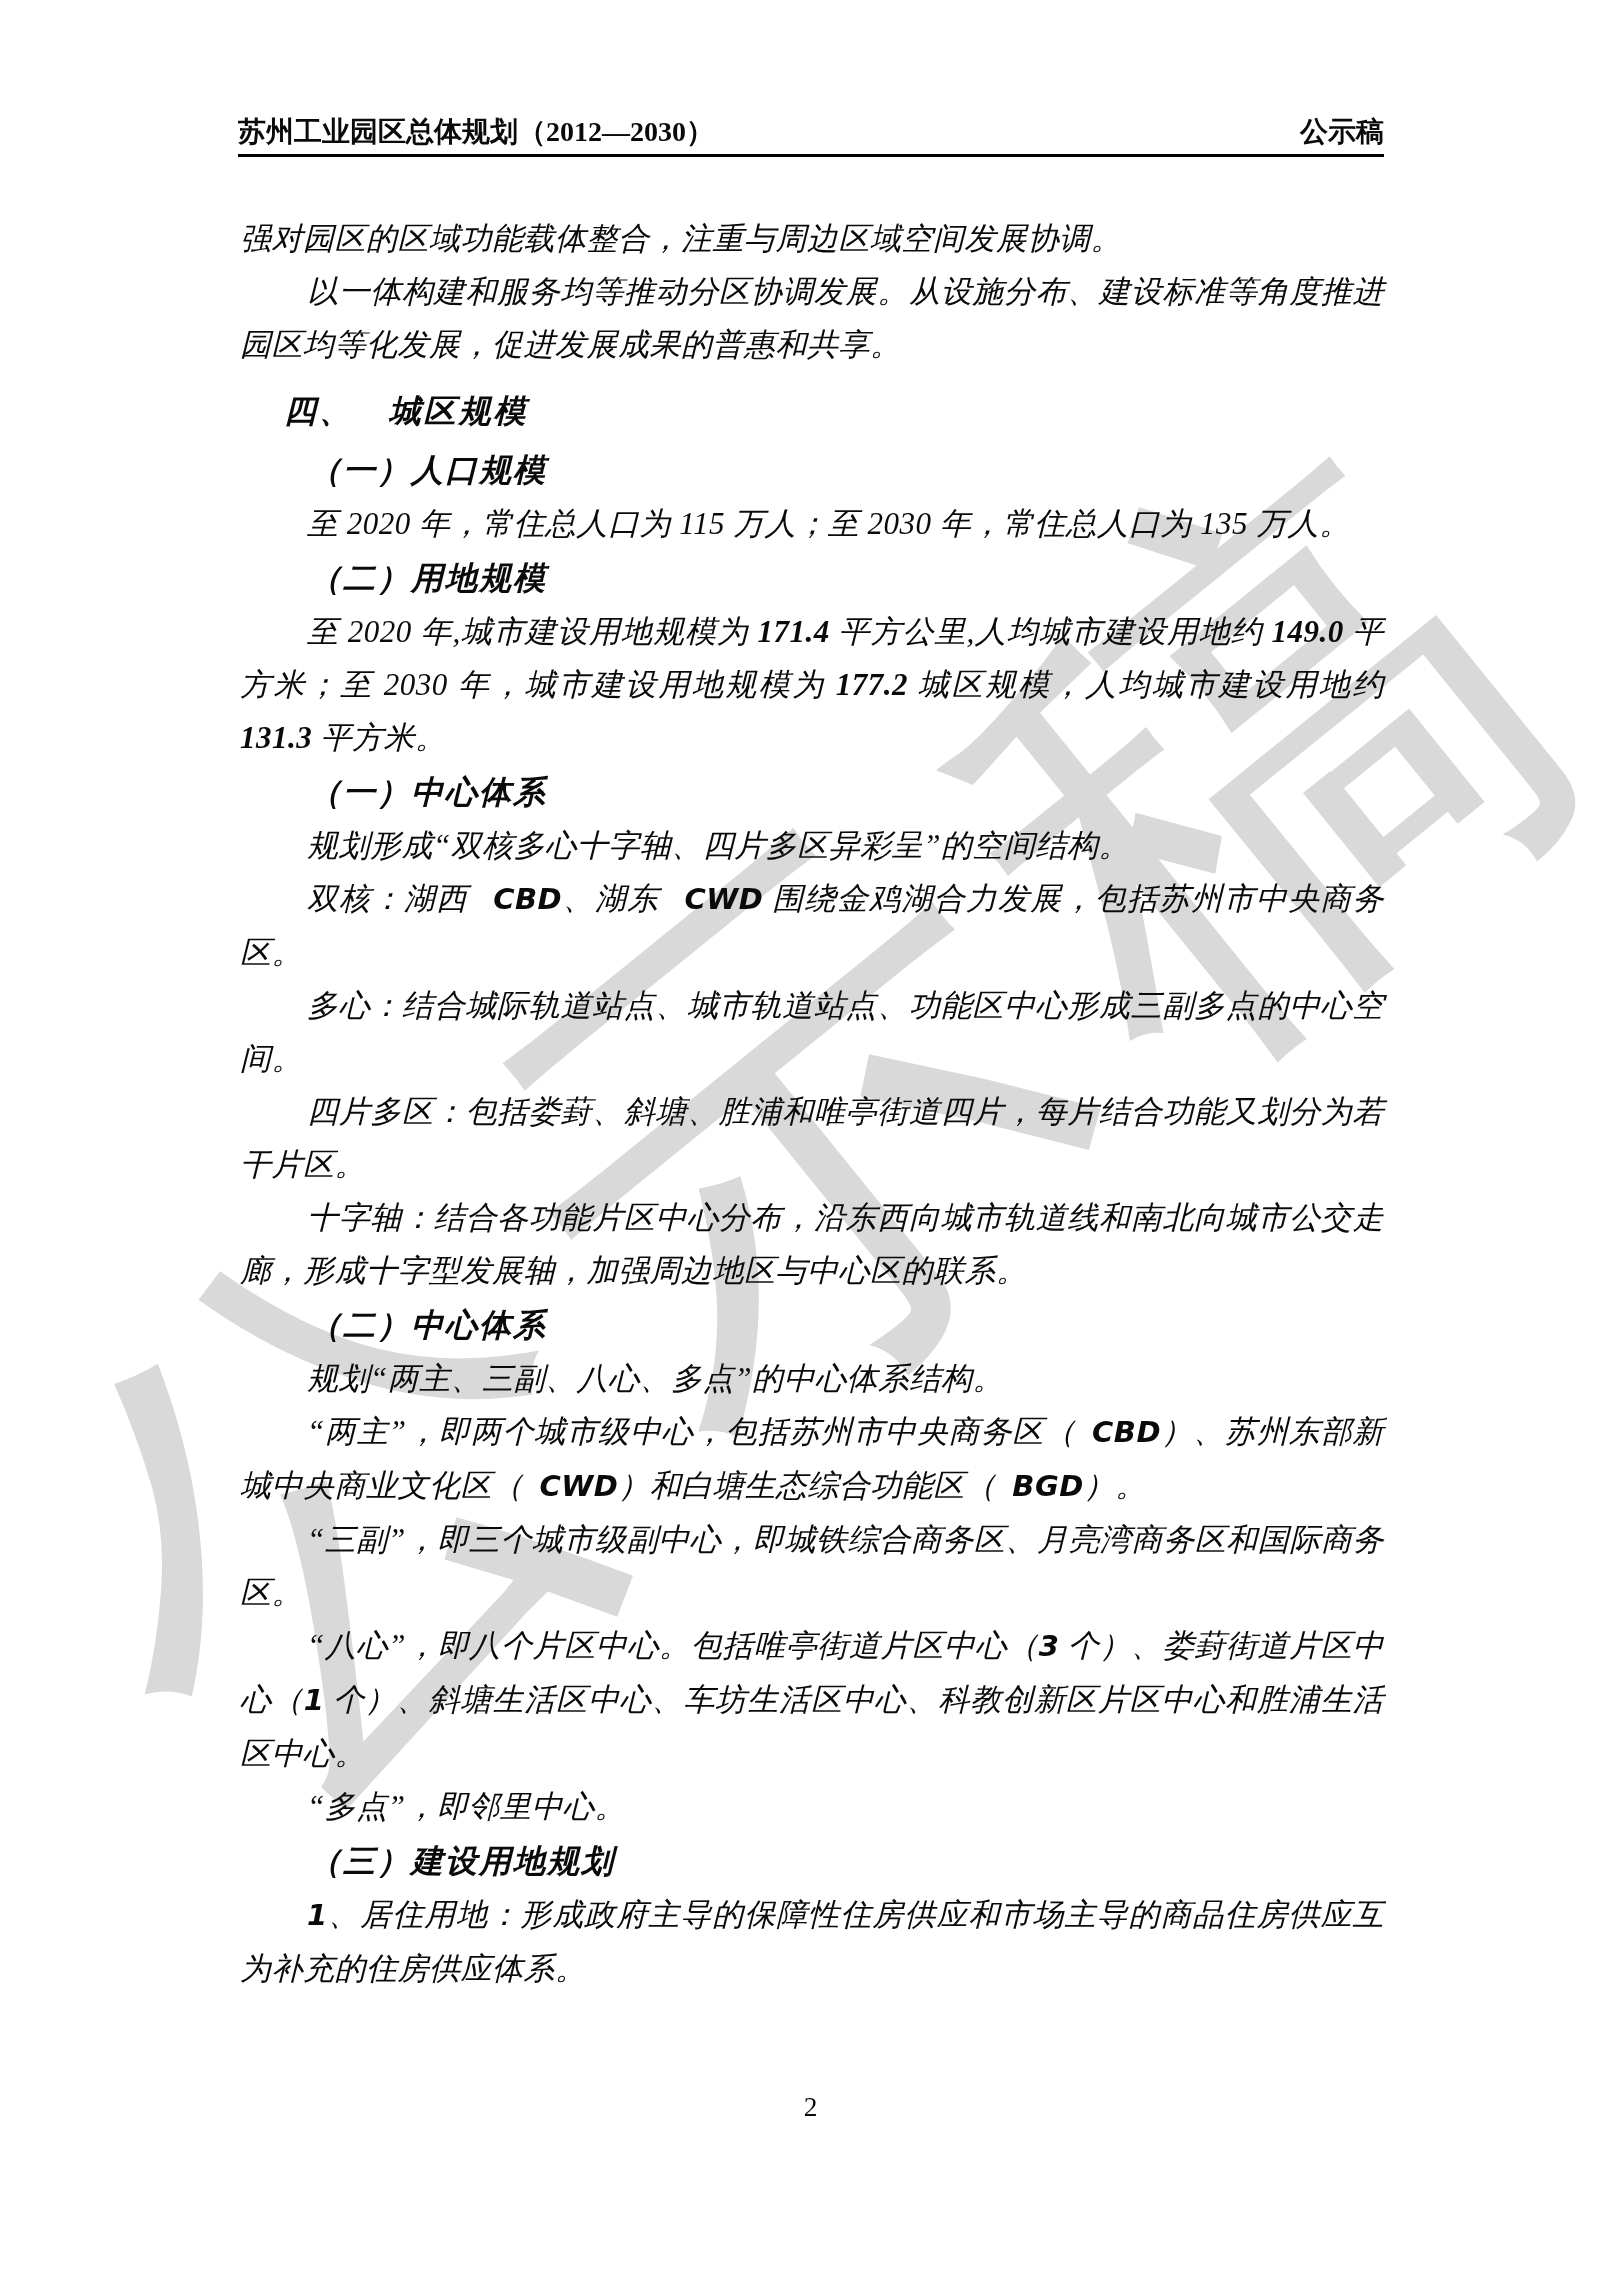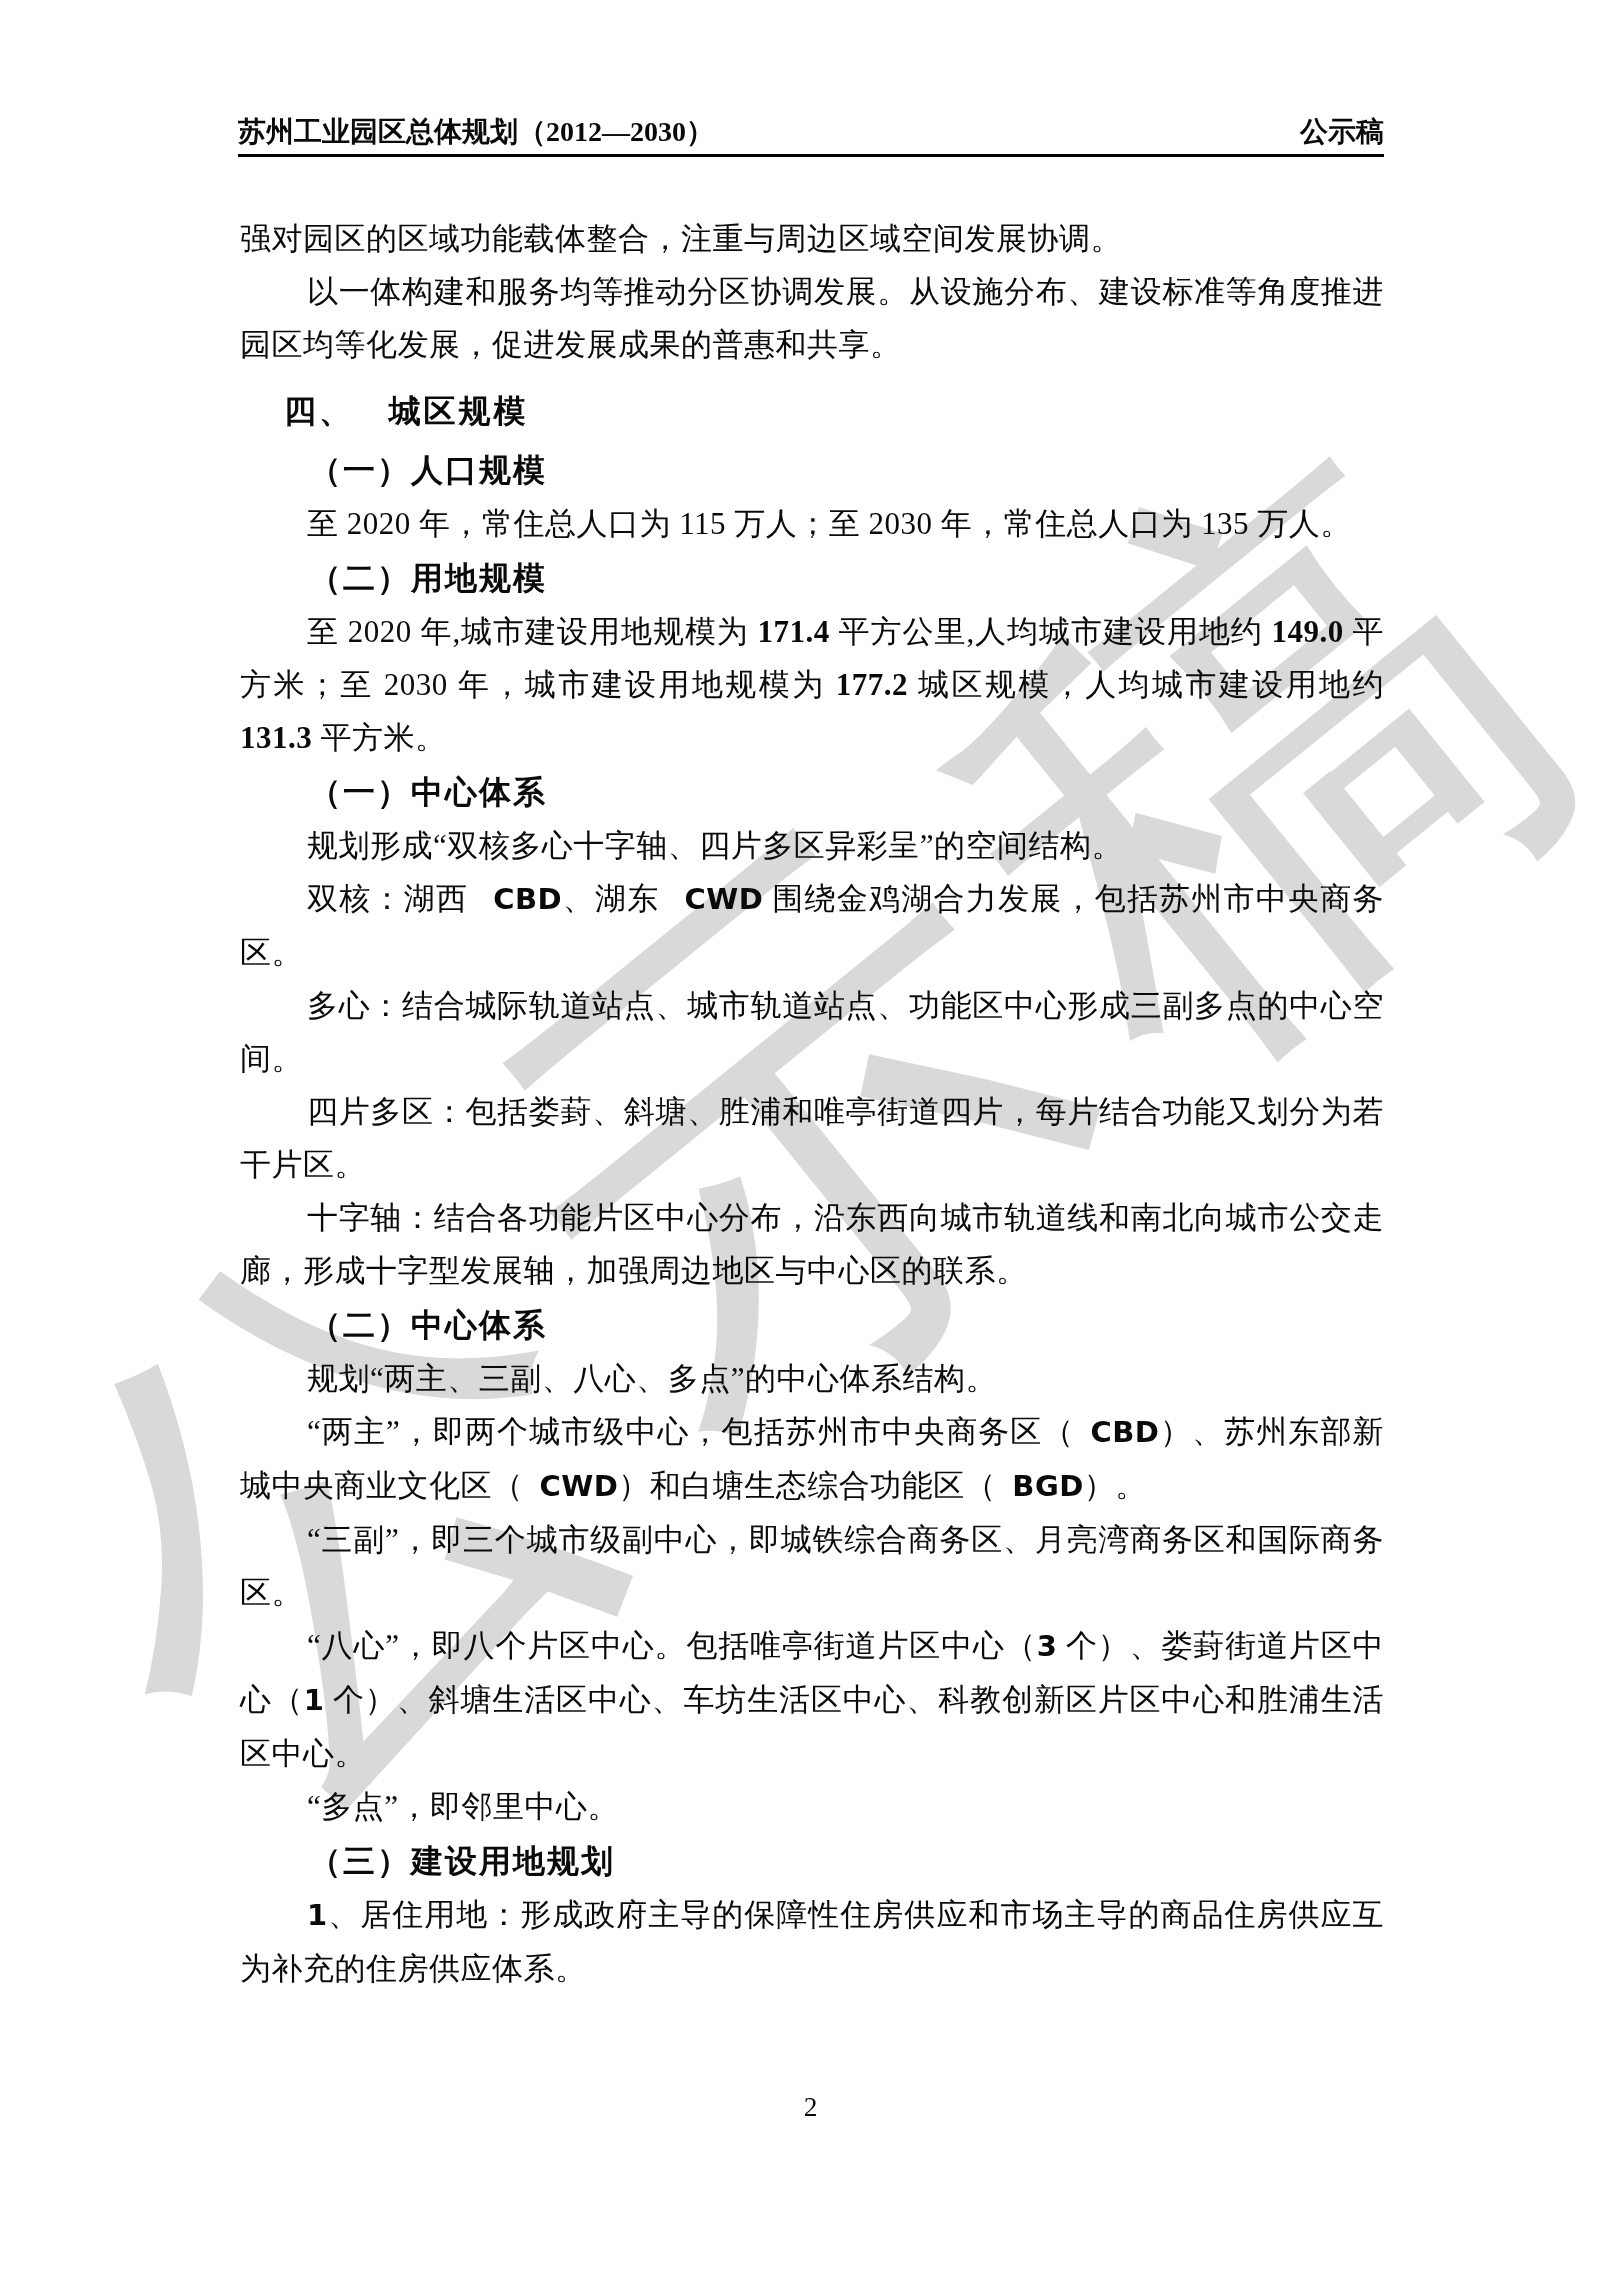--- a/index.html
+++ b/index.html
@@ -42,20 +42,21 @@
   }
   
   .content{
     position:absolute;
     left:240px;top:212px;
     width:1144px;
     font-size:31px;
     line-height:53px;
     letter-spacing:0.5px;
     text-align:justify;
+    font-style:italic;
   }
   .content p.body{margin:0;text-indent:67px;}
   .content p.body.noindent{text-indent:0;}
   .content .h1{
     font-family:"DejaVu Sans","Liberation Sans",sans-serif;
     font-weight:700;
     font-size:32px;
     margin:13.7px 0 5.9px 44px;
     letter-spacing:2.9px;
     text-align:left;

